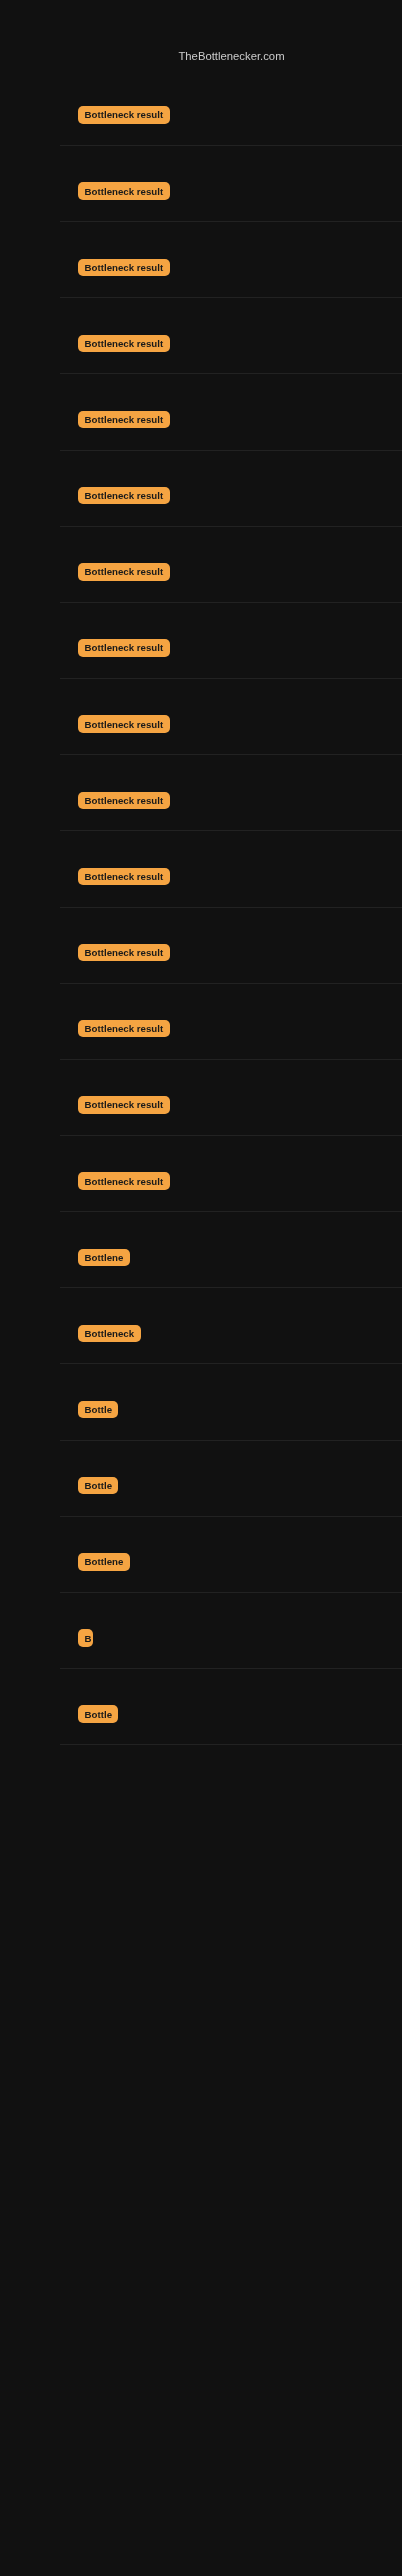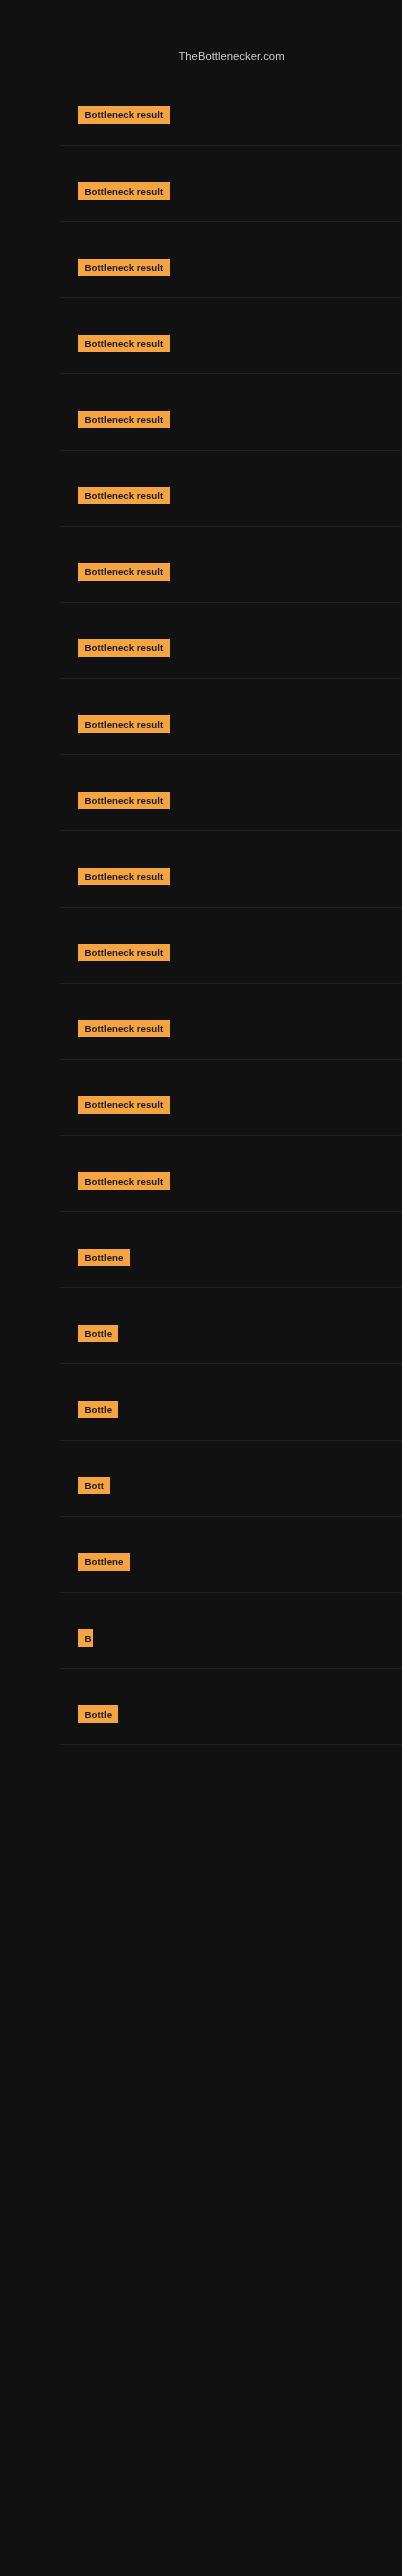--- a/index.html
+++ b/index.html
@@ -24,21 +24,21 @@
       font-weight: normal;
     }
 
     .bottleneck-badge {
       display: inline-block;
       background-color: #f5a442;
       color: #1a1a1a;
       font-size: 9.7px;
       font-weight: bold;
       padding: 3.2px 6.4px;
-      border-radius: 0;
+      border-radius: 5px;
       white-space: nowrap;
       overflow: hidden;
     }
 
     .row {
       padding: 6.4px 3.2px 6.4px 3.2px;
       border-bottom: 0.8px solid #222222;
       display: flex;
       align-items: center;
     }
@@ -91,27 +91,27 @@
     <div class="row">
       <span class="bottleneck-badge" style="max-width: 105px;">Bottleneck result</span>
     </div>
     <div class="row">
       <span class="bottleneck-badge" style="max-width: 105px;">Bottleneck result</span>
     </div>
     <div class="row">
       <span class="bottleneck-badge" style="max-width: 60px;">Bottlene</span>
     </div>
     <div class="row">
-      <span class="bottleneck-badge" style="max-width: 44px;">Bottle</span>
+      <span class="bottleneck-badge" style="max-width: 66px;">Bottleneck</span>
     </div>
     <div class="row">
       <span class="bottleneck-badge" style="max-width: 44px;">Bottle</span>
     </div>
     <div class="row">
-      <span class="bottleneck-badge" style="max-width: 34px;">Bott</span>
+      <span class="bottleneck-badge" style="max-width: 44px;">Bottle</span>
     </div>
     <div class="row">
       <span class="bottleneck-badge" style="max-width: 60px;">Bottlene</span>
     </div>
     <div class="row">
       <span class="bottleneck-badge" style="max-width: 14.5px;">B</span>
     </div>
     <div class="row">
       <span class="bottleneck-badge" style="max-width: 44px;">Bottle</span>
     </div>

